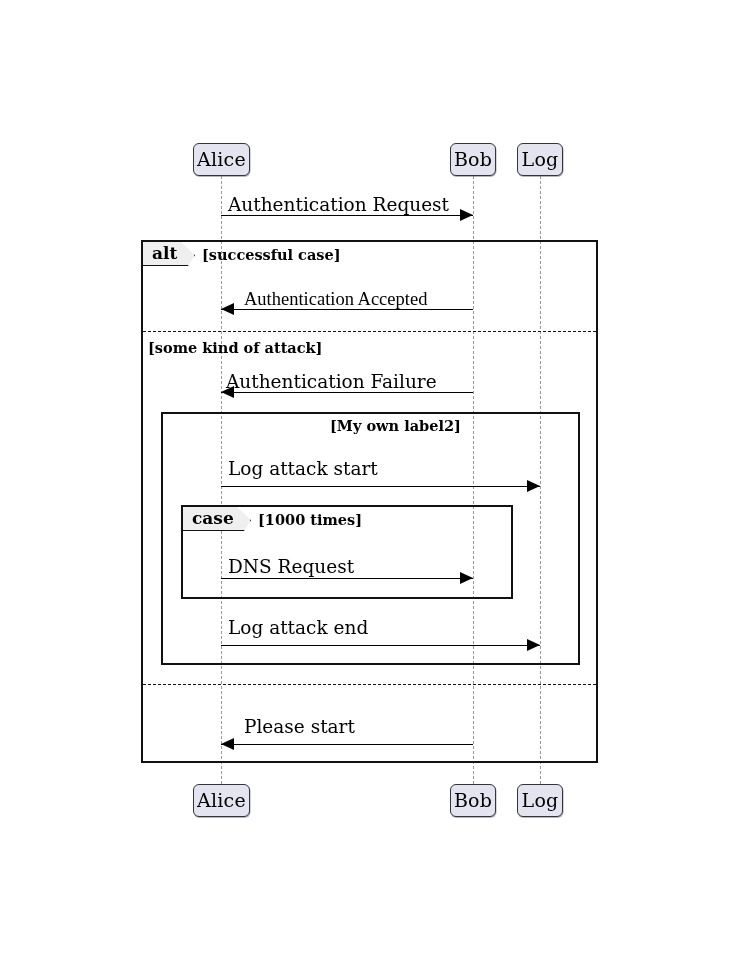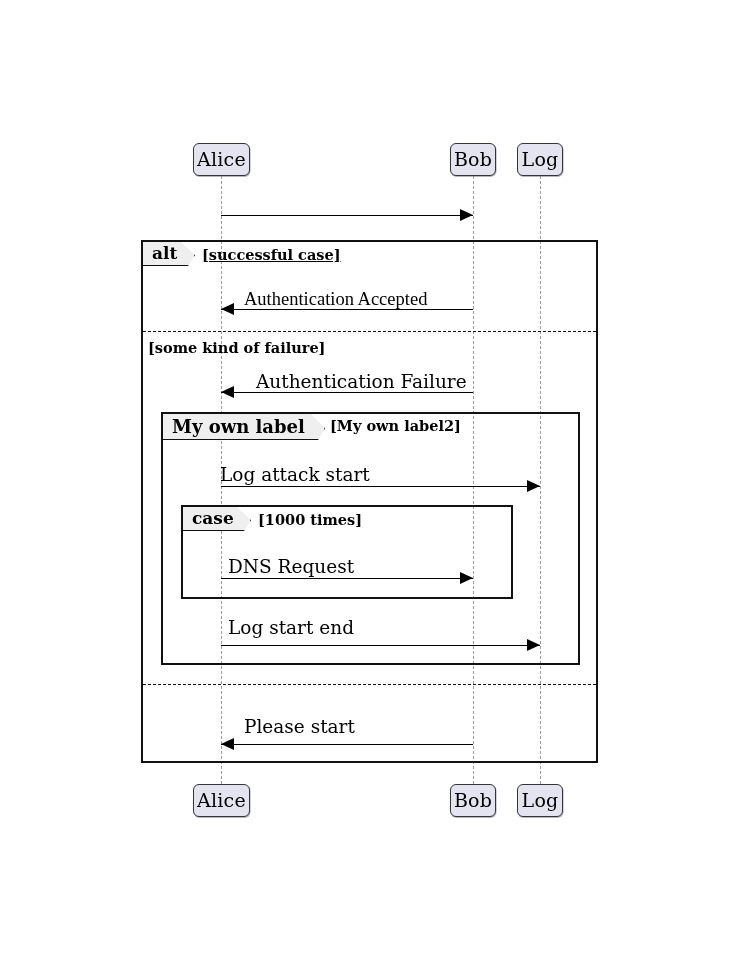--- a/index.html
+++ b/index.html
@@ -123,47 +123,47 @@
 </style>
 </head>
 <body>
 
 <div id="canvas">
     <div class="lifeline" style="left: 221px; top: 176px; height: 608px;"></div>
     <div class="lifeline" style="left: 473px; top: 176px; height: 608px;"></div>
     <div class="lifeline" style="left: 540px; top: 176px; height: 608px;"></div>
     <div class="fragment" style="left: 141px; top: 240px; width: 457px; height: 523px;"></div>
     <div class="frag-tag small" style="left: 143px; top: 242px; width: 52px;">alt</div>
-    <div class="frag-guard" style="left: 202px; top: 248px; text-decoration: underline;">[successful case]</div>
+    <div class="frag-guard" style="left: 202px; top: 248px;">[successful case]</div>
     <div class="frag-divider" style="left: 143px; top: 331px; width: 453px;"></div>
-    <div class="frag-guard" style="left: 148px; top: 341px;">[some kind of failure]</div>
+    <div class="frag-guard" style="left: 148px; top: 341px;">[some kind of attack]</div>
     <div class="frag-divider" style="left: 143px; top: 684px; width: 453px;"></div>
     <div class="fragment inner" style="left: 161px; top: 412px; width: 419px; height: 253px;"></div>
-    <div class="frag-tag" style="left: 163px; top: 414px; width: 162px;">My own label</div>
     <div class="frag-guard" style="left: 330px; top: 419px;">[My own label2]</div>
     <div class="fragment inner" style="left: 181px; top: 505px; width: 332px; height: 94px;"></div>
     <div class="frag-tag small" style="left: 183px; top: 507px; width: 68px;">case</div>
     <div class="frag-guard" style="left: 258px; top: 513px;">[1000 times]</div>
     <div class="msg-line" style="left: 221px; top: 215px; width: 252px;"></div>
     <div class="arrow-head right" style="top: 208.5px; left: 460px;"></div>
+    <div class="msg-label" style="left: 228px; top: 196px;">Authentication Request</div>
     <div class="msg-line" style="left: 221px; top: 309px; width: 252px;"></div>
     <div class="arrow-head left" style="top: 302.5px; left: 221px;"></div>
     <div class="msg-label" style="left: 244px; top: 290px; font-family: Liberation Serif, serif;">Authentication Accepted</div>
     <div class="msg-line" style="left: 221px; top: 392px; width: 252px;"></div>
     <div class="arrow-head left" style="top: 385.5px; left: 221px;"></div>
-    <div class="msg-label" style="left: 256px; top: 373px;">Authentication Failure</div>
+    <div class="msg-label" style="left: 226px; top: 373px;">Authentication Failure</div>
     <div class="msg-line" style="left: 221px; top: 486px; width: 319px;"></div>
     <div class="arrow-head right" style="top: 479.5px; left: 527px;"></div>
-    <div class="msg-label" style="left: 220px; top: 460px; margin-top: 6px;">Log attack start</div>
+    <div class="msg-label" style="left: 228px; top: 460px;">Log attack start</div>
     <div class="msg-line" style="left: 221px; top: 578px; width: 252px;"></div>
     <div class="arrow-head right" style="top: 571.5px; left: 460px;"></div>
     <div class="msg-label" style="left: 228px; top: 558px;">DNS Request</div>
     <div class="msg-line" style="left: 221px; top: 645px; width: 319px;"></div>
     <div class="arrow-head right" style="top: 638.5px; left: 527px;"></div>
-    <div class="msg-label" style="left: 228px; top: 619px;">Log start end</div>
+    <div class="msg-label" style="left: 228px; top: 619px;">Log attack end</div>
     <div class="msg-line" style="left: 221px; top: 744px; width: 252px;"></div>
     <div class="arrow-head left" style="top: 737.5px; left: 221px;"></div>
     <div class="msg-label" style="left: 244px; top: 718px;">Please start</div>
     <div class="participant-box" style="left: 193px; top: 143px; width: 57px; height: 33px;">Alice</div>
     <div class="participant-box" style="left: 193px; top: 784px; width: 57px; height: 33px;">Alice</div>
     <div class="participant-box" style="left: 450px; top: 143px; width: 46px; height: 33px;">Bob</div>
     <div class="participant-box" style="left: 450px; top: 784px; width: 46px; height: 33px;">Bob</div>
     <div class="participant-box" style="left: 517px; top: 143px; width: 46px; height: 33px;">Log</div>
     <div class="participant-box" style="left: 517px; top: 784px; width: 46px; height: 33px;">Log</div>
   </div>

